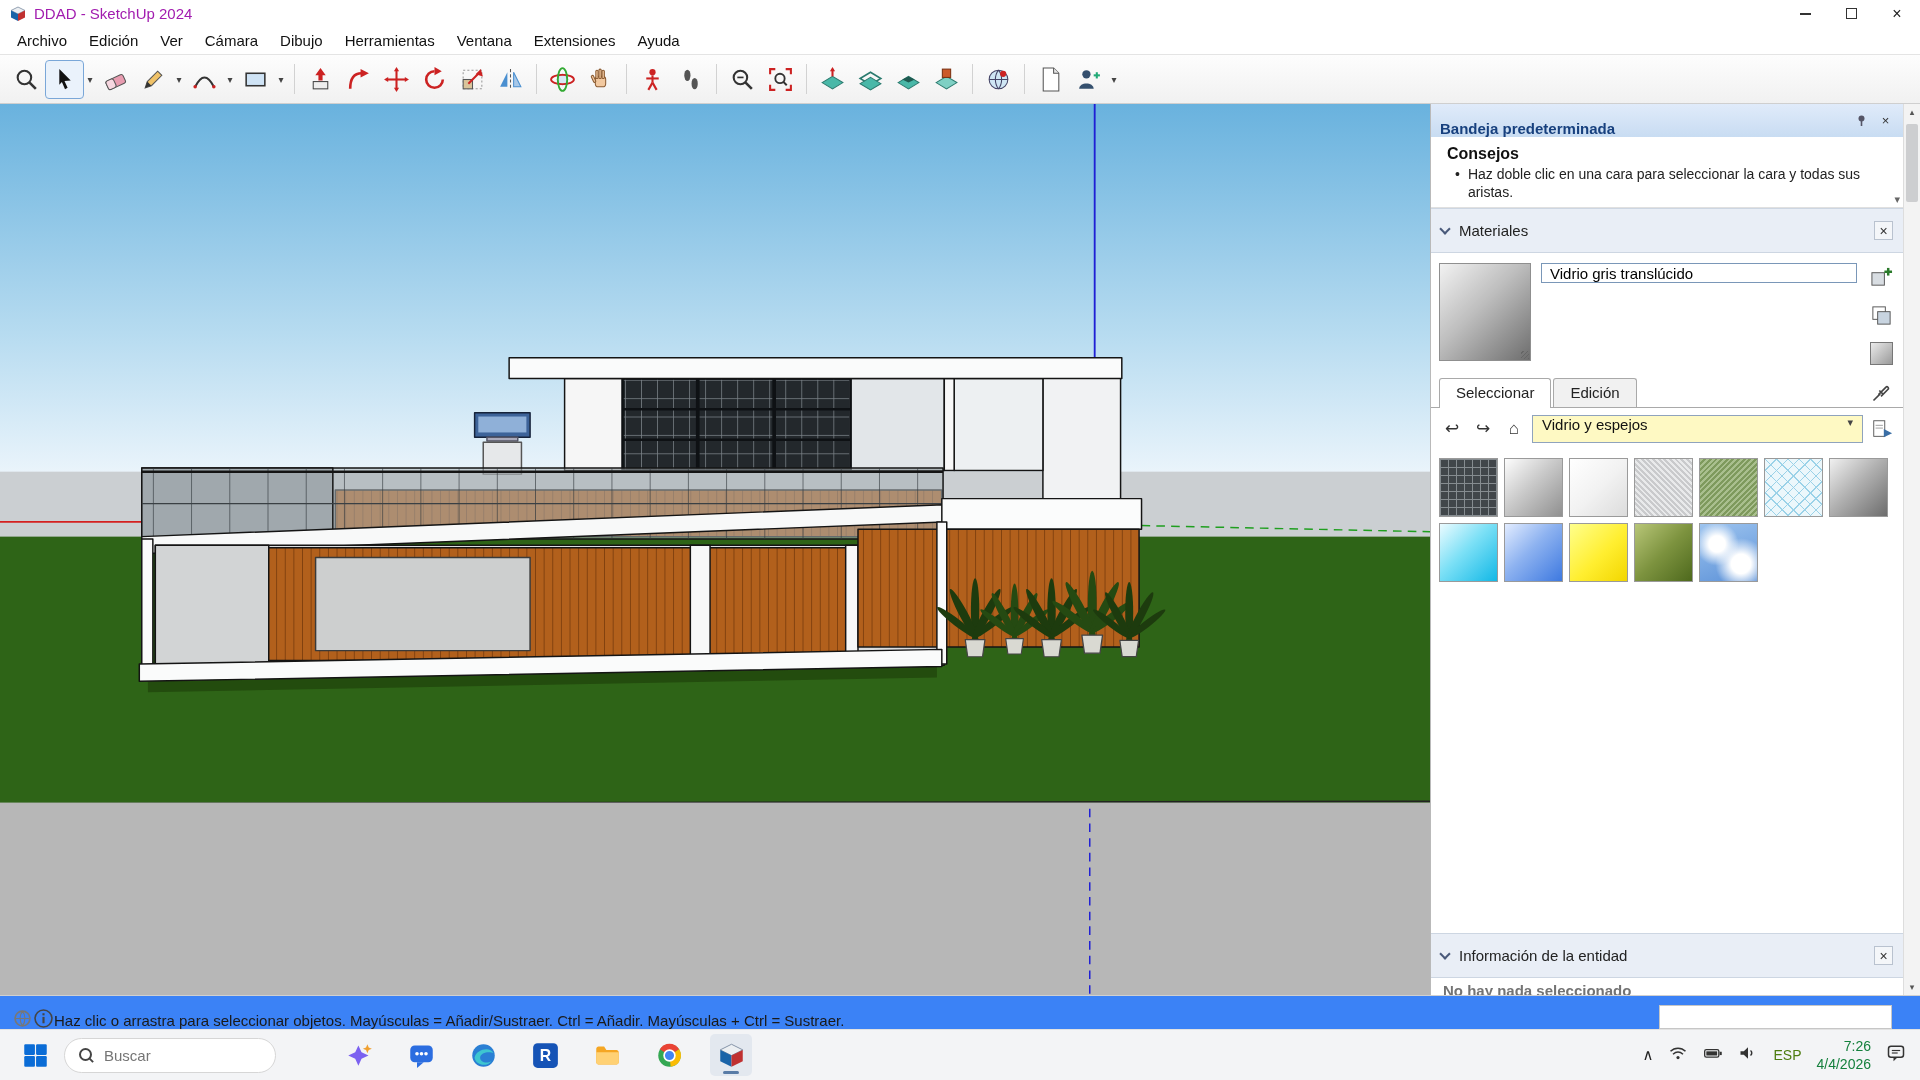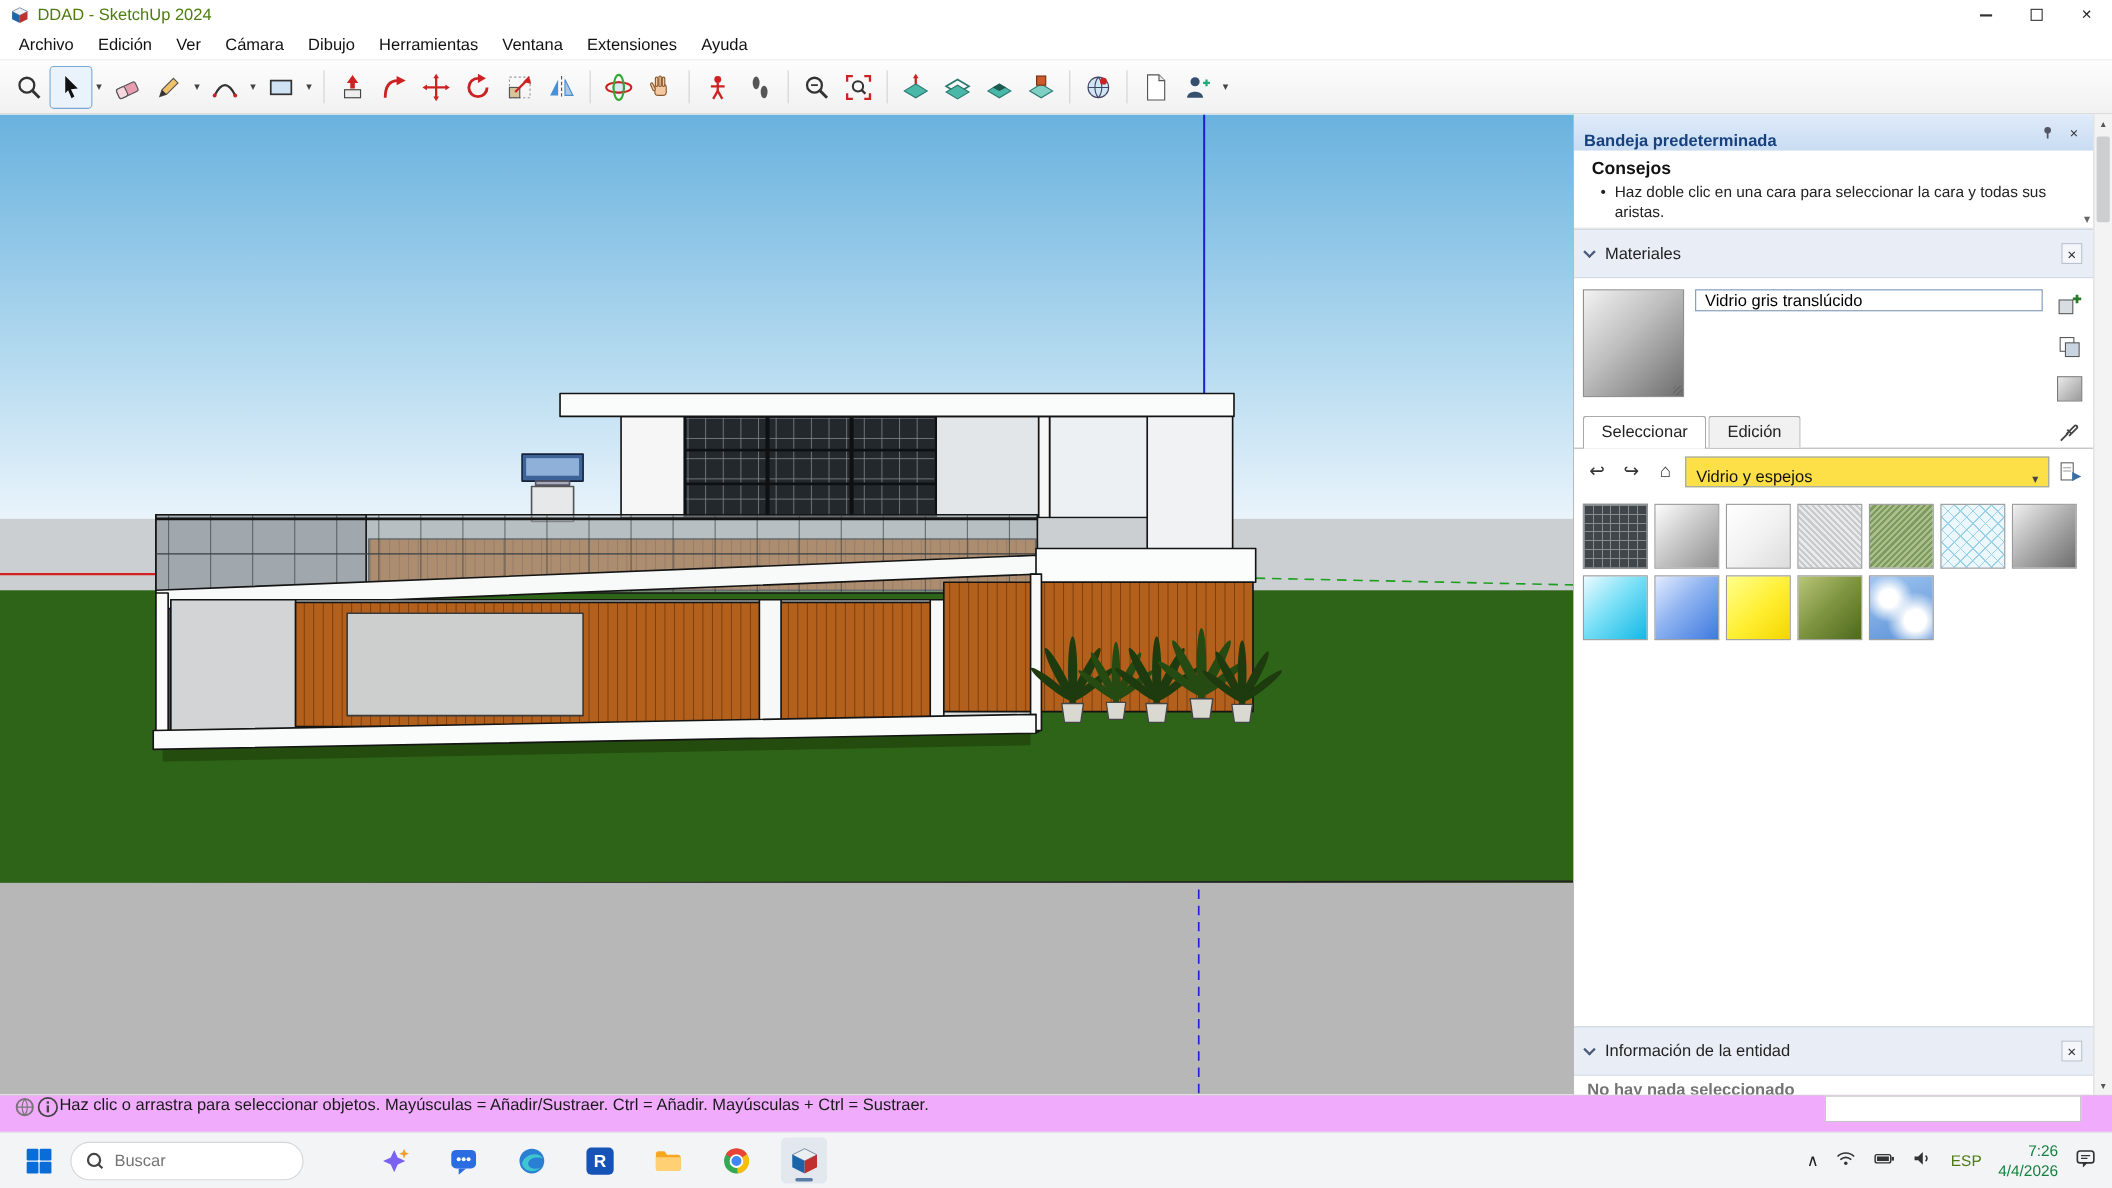--- a/index.html
+++ b/index.html
@@ -1,21 +1,21 @@
 <!DOCTYPE html>
 <html><head>
 <meta charset="utf-8">
 <style>
   * { margin:0; padding:0; box-sizing:border-box; }
   html,body { width:1920px; height:1080px; overflow:hidden; }
   body { font-family:"Liberation Sans",sans-serif; background:#fff; display:flex; flex-direction:column; color:#111; }
 
   
   #titlebar { flex:0 0 27px; display:flex; align-items:center; background:#fff; padding-left:10px; gap:8px; }
-  #titlebar .title { font-size:15px; color:#4d7c0f; }
+  #titlebar .title { font-size:15px; color:#a21caf; }
   .win-controls { margin-left:auto; display:flex; height:100%; }
   .win-btn { width:46px; display:flex; align-items:center; justify-content:center; font-size:16px; color:#222; }
   .minbar { width:11px; height:2px; background:#333; display:inline-block; }
   .maxbox { width:11px; height:11px; border:1.5px solid #333; display:inline-block; }
 
   
   #menubar { flex:0 0 28px; display:flex; align-items:center; background:#fff; border-bottom:1px solid #e4e4e4; padding-left:6px; }
   .mi { padding:3px 11px; font-size:15px; color:#111; cursor:default; }
 
   
@@ -58,35 +58,35 @@
   .mini-btn svg { width:23px; height:23px; }
   .default-swatch { width:23px; height:23px; border:1px solid #777; background:linear-gradient(135deg,#eaeaea,#9a9a9a); }
 
   .tabs-row { background:#fff; display:flex; align-items:flex-end; padding:4px 8px 0; gap:2px; flex:0 0 36px; border-bottom:1px solid #a9a9a9; }
   .tab { padding:5px 16px 6px; font-size:15px; border:1px solid #a9a9a9; border-bottom:none; background:#f1f1f1; border-radius:3px 3px 0 0; color:#222; }
   .tab.active { background:#fff; margin-bottom:-1px; padding-bottom:7px; }
   .eyedropper { margin-left:auto; width:28px; height:28px; display:flex; align-items:center; justify-content:center; }
 
   .nav-row { background:#fff; display:flex; align-items:center; gap:5px; padding:6px 8px; flex:0 0 41px; }
   .nav-btn { width:26px; height:25px; display:flex; align-items:center; justify-content:center; font-size:17px; color:#333; }
-  .collection-dd { flex:1; height:28px; border:1px solid #8fa3bd; display:flex; align-items:flex-end; padding:0 9px; font-size:15px; background:#fde047; }
+  .collection-dd { flex:1; height:28px; border:1px solid #8fa3bd; display:flex; align-items:flex-start; padding:0 9px; font-size:15px; background:#fef9c3; }
   .dd-caret { margin-left:auto; font-size:11px; color:#444; }
   .nav-right-btn { width:27px; height:27px; display:flex; align-items:center; justify-content:center; }
 
   .swatch-area { background:#fff; flex:1; min-height:0; padding:9px 8px; display:flex; flex-wrap:wrap; gap:6px; align-content:flex-start; overflow:hidden; }
   .swatch { width:59px; height:59px; border:1px solid #9a9a9a; }
 
   .entity-body { background:#fff; padding:4px 12px 0; font-weight:bold; font-size:15px; color:#737373; height:17px; overflow:hidden; flex:0 0 17px; }
 
   #tray-scroll { position:absolute; right:0; top:0; bottom:0; width:17px; background:#f3f3f3; border-left:1px solid #ddd; }
   .scroll-arrow { position:absolute; left:0; width:16px; height:16px; display:flex; align-items:center; justify-content:center; font-size:9px; color:#555; }
   .scroll-thumb { position:absolute; left:2px; width:12px; top:20px; height:78px; background:#cdced0; border-radius:2px; }
 
   
-  #statusbar { flex:0 0 34px; background:#f0abfc; border-top:1px solid #d0d0d0; display:flex; align-items:flex-start; padding:0 12px; }
+  #statusbar { flex:0 0 34px; background:#3b82f6; border-top:1px solid #d0d0d0; display:flex; align-items:flex-end; padding:0 12px; }
   .status-icon { width:21px; height:21px; display:flex; align-items:center; justify-content:center; }
   #status-msg { font-size:15px; color:#1a1a1a; }
   #measure-box { margin-left:auto; margin-right:16px; width:233px; height:24px; border:1px solid #c6c6c6; background:#fff; font-family:inherit; font-size:14px; padding:0 6px; }
 
   
   #taskbar { flex:0 0 51px; background:#f3f4f6; border-top:1px solid #e2e2e2; display:flex; align-items:center; padding:0 14px; }
   .tb-btn { width:42px; height:42px; border-radius:5px; display:flex; align-items:center; justify-content:center; position:relative; }
   .tb-btn svg { width:27px; height:27px; }
   .search-pill { width:212px; height:35px; background:#fff; border:1px solid #d6d6d6; border-radius:18px; display:flex; align-items:center; gap:10px; padding:0 14px; margin-left:8px; }
   .search-pill input { border:none; outline:none; font-size:15px; width:140px; font-family:inherit; background:transparent; color:#a16207; }

